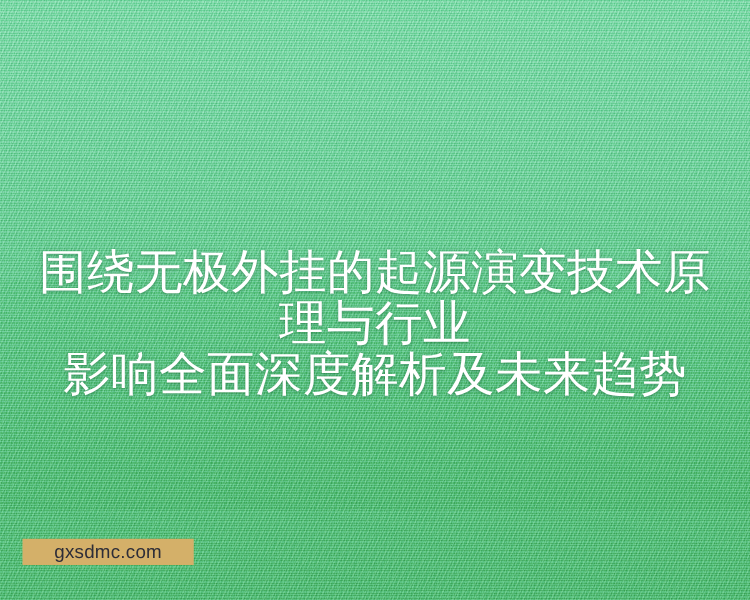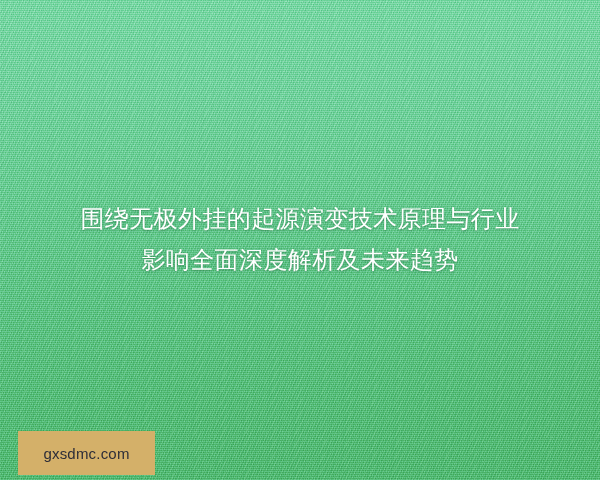--- a/index.html
+++ b/index.html
@@ -70,37 +70,37 @@
     top: 198px;
     text-align: center;
     padding: 0 22px;
     box-sizing: border-box;
     z-index: 5;
   }
 
   #title-text {
     margin: 0;
     color: #ffffff;
-    font-size: 24px;
+    font-size: 38px;
     font-weight: 400;
     line-height: 41px;
     letter-spacing: 0.4px;
     white-space: pre-line;
     text-shadow:
       0 1px 2px rgba(30, 95, 60, 0.42),
       0 0 6px rgba(30, 95, 60, 0.22);
   }
 
   
   #watermark-badge {
     position: absolute;
     left: 18px;
     top: 431px;
     width: 137px;
-    height: 44px;
+    height: 21px;
     background: #d4b069;
     display: flex;
     align-items: center;
     justify-content: center;
     z-index: 6;
   }
 
   #watermark-text {
     color: #2d2d38;
     font-size: 15px;

